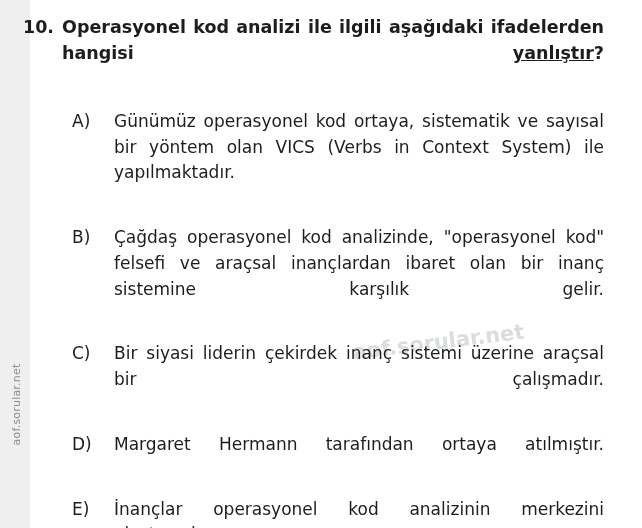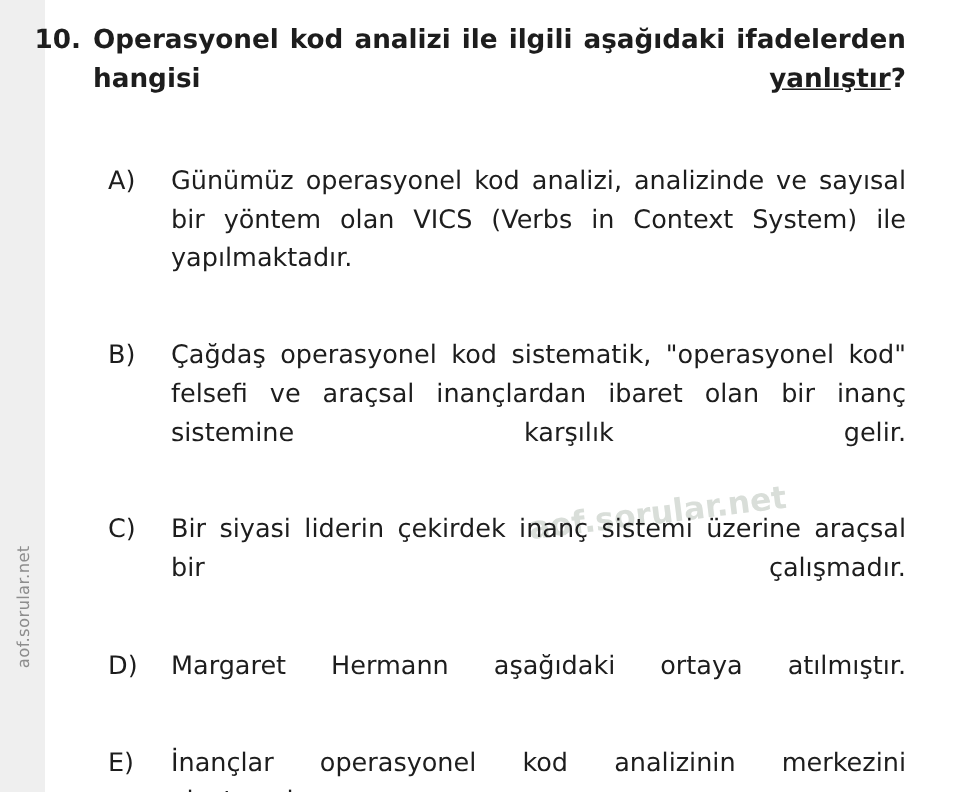--- a/index.html
+++ b/index.html
@@ -143,36 +143,36 @@
 
     <div class="question">
       <div class="q-number">10.</div>
       <div class="q-text"><span>Operasyonel kod analizi ile ilgili aşağıdaki ifadelerden hangisi </span><span class="underline">yanlıştır</span><span>?</span></div>
     </div>
 
     <div class="options">
 
       <div class="option">
         <div class="opt-letter">A)</div>
-        <div class="opt-text">Günümüz operasyonel kod analizi, analizinde ve sayısal bir yöntem olan VICS (Verbs in Context System) ile yapılmaktadır.</div>
+        <div class="opt-text">Günümüz operasyonel kod ortaya, sistematik ve sayısal bir yöntem olan VICS (Verbs in Context System) ile yapılmaktadır.</div>
       </div>
 
       <div class="option">
         <div class="opt-letter">B)</div>
-        <div class="opt-text">Çağdaş operasyonel kod sistematik, "operasyonel kod" felsefi ve araçsal inançlardan ibaret olan bir inanç sistemine karşılık gelir.</div>
+        <div class="opt-text">Çağdaş operasyonel kod analizinde, "operasyonel kod" felsefi ve araçsal inançlardan ibaret olan bir inanç sistemine karşılık gelir.</div>
       </div>
 
       <div class="option">
         <div class="opt-letter">C)</div>
         <div class="opt-text">Bir siyasi liderin çekirdek inanç sistemi üzerine araçsal bir çalışmadır.</div>
       </div>
 
       <div class="option">
         <div class="opt-letter">D)</div>
-        <div class="opt-text">Margaret Hermann aşağıdaki ortaya atılmıştır.</div>
+        <div class="opt-text">Margaret Hermann tarafından ortaya atılmıştır.</div>
       </div>
 
       <div class="option">
         <div class="opt-letter">E)</div>
         <div class="opt-text">İnançlar operasyonel kod analizinin merkezini oluştururlar.</div>
       </div>
 
     </div>
   </div>
 </div>

